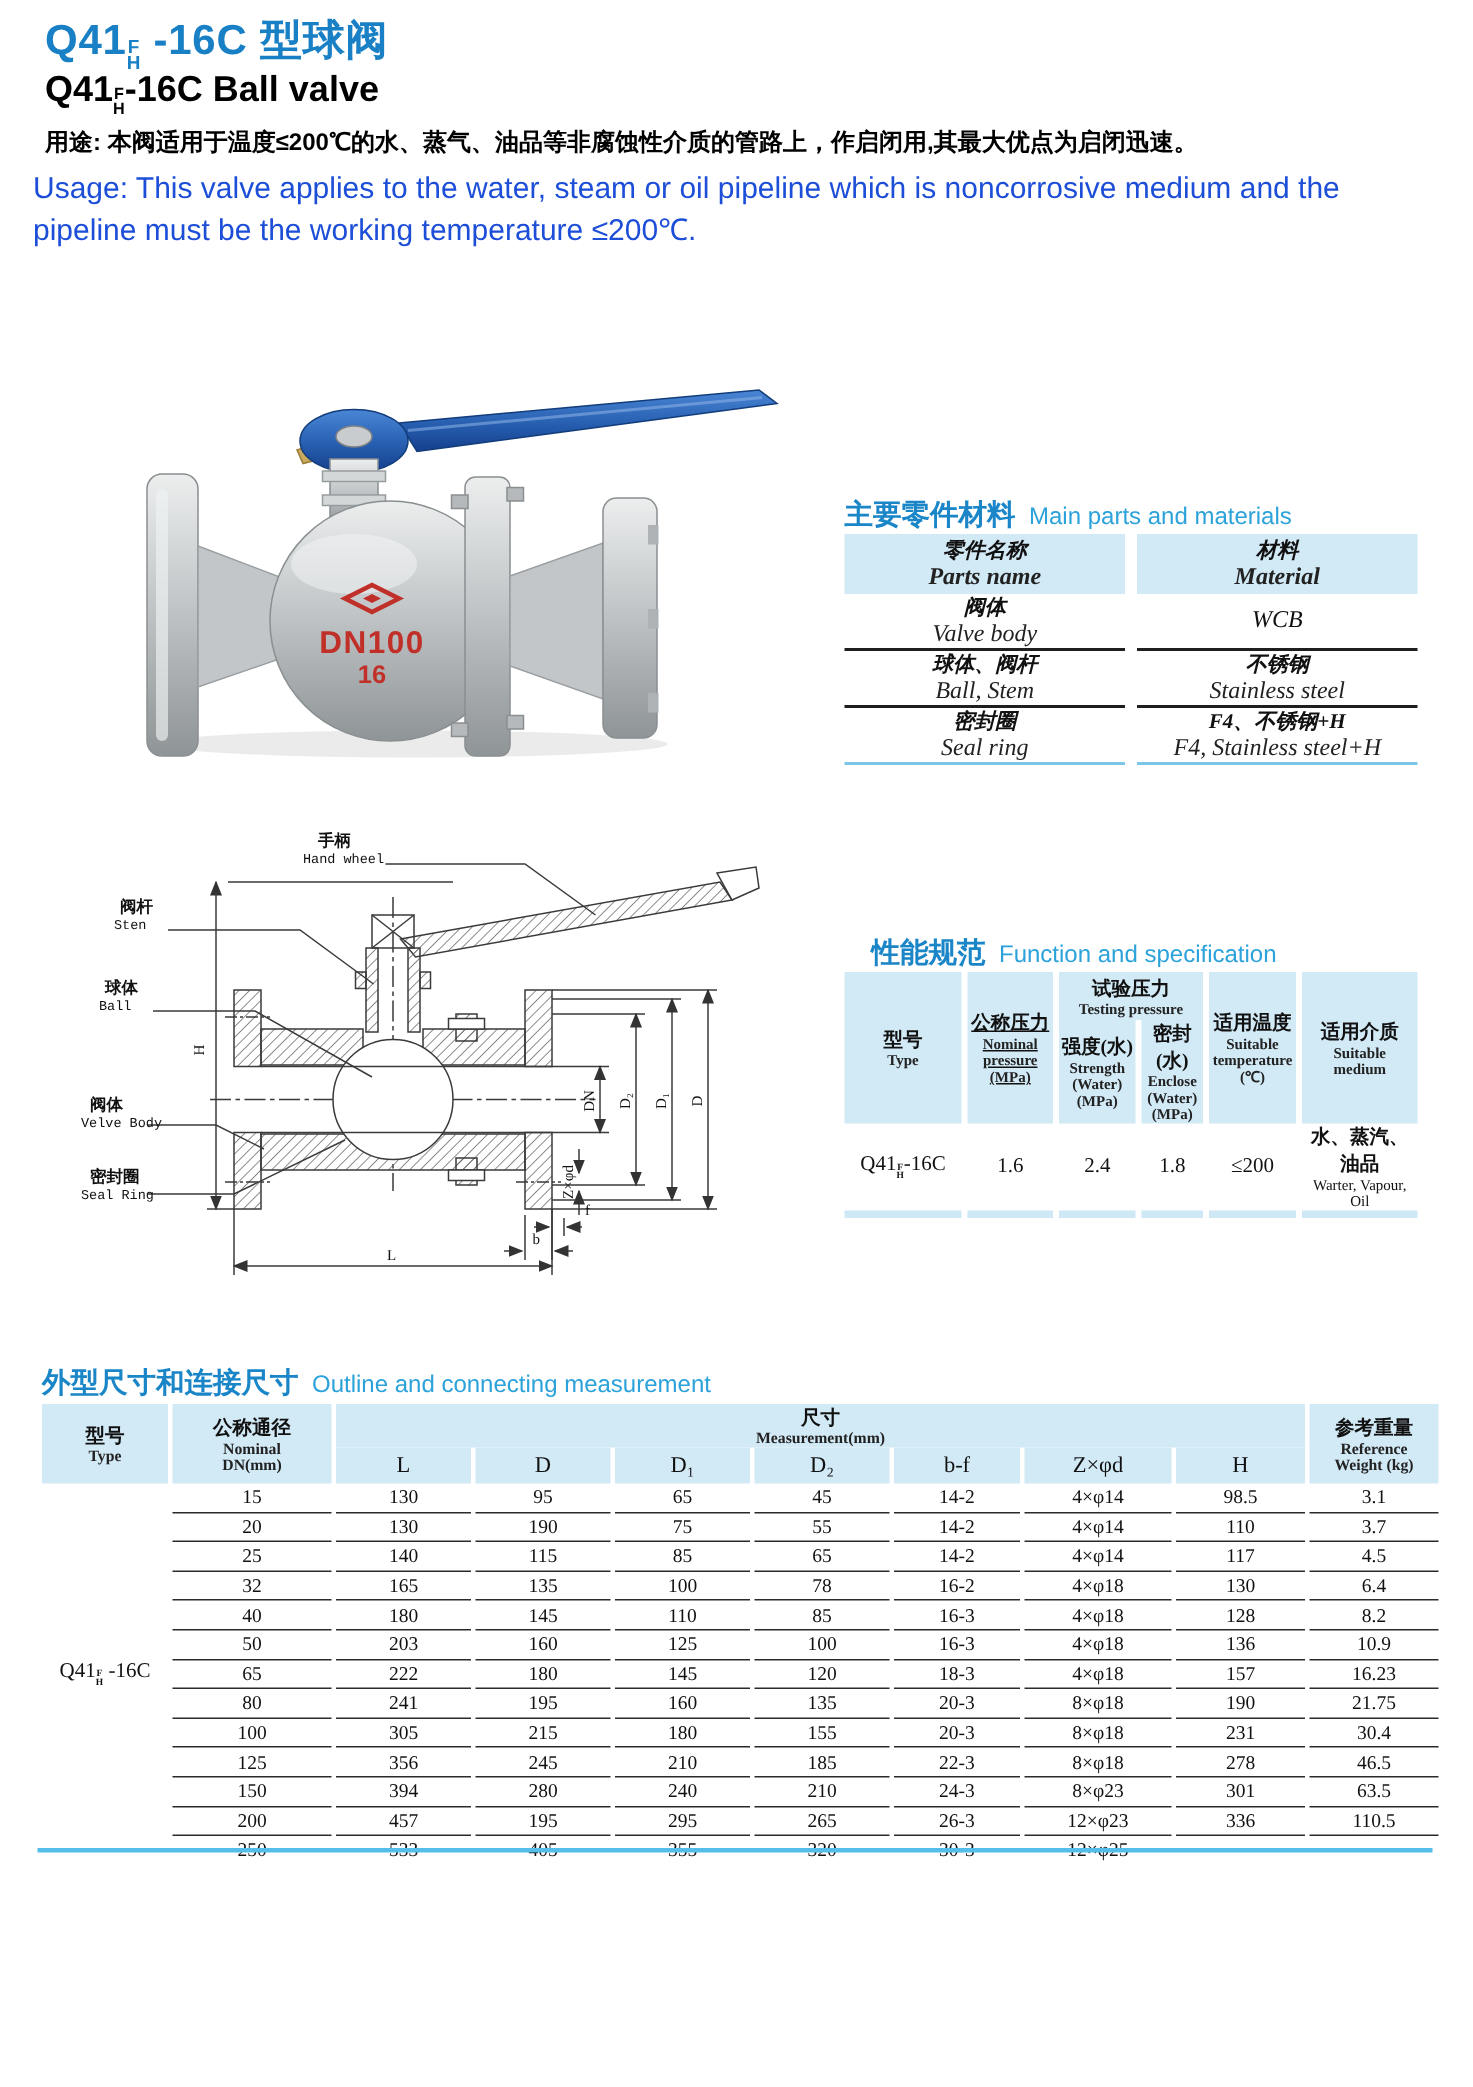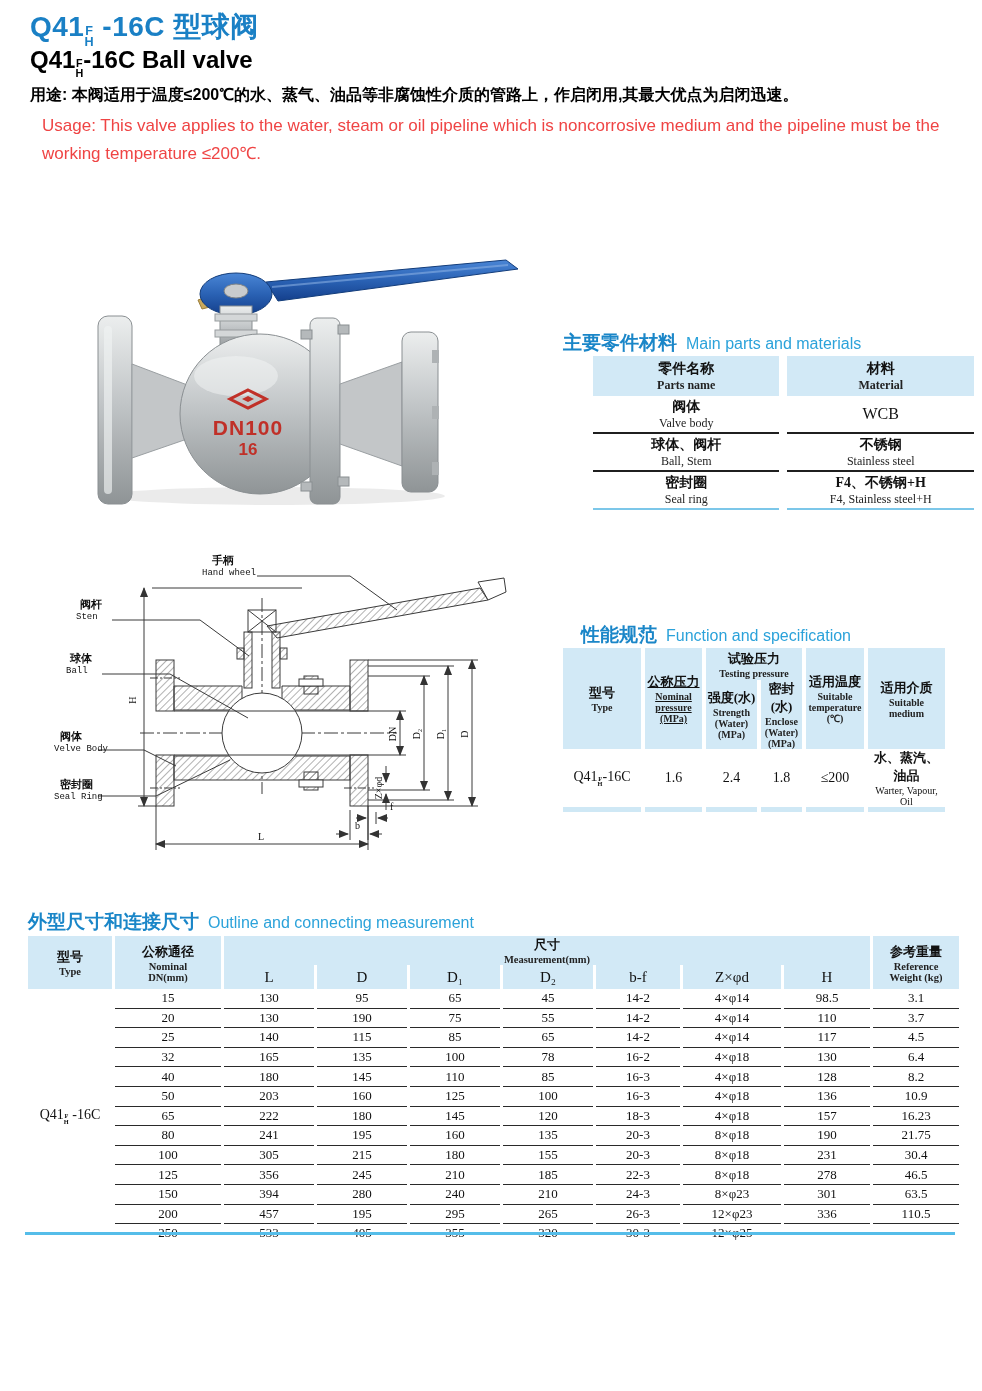--- a/index.html
+++ b/index.html
@@ -7,41 +7,41 @@
   .abs{position:absolute;}
 
   
   .fh{display:inline-flex;flex-direction:column;align-items:center;line-height:.9;font-size:.45em;vertical-align:.08em;font-weight:bold;}
   .fh span{display:block;}
 
   
   .t-main{left:30px;top:8px;font-size:28px;font-weight:bold;color:#1a80c5;letter-spacing:.5px;}
   .t-sub{left:30px;top:46px;font-size:24px;font-weight:bold;color:#000;}
   .usage-cn{left:30px;top:85px;font-size:16px;font-weight:bold;color:#000;}
-  .usage-en{left:42px;top:112px;width:928px;font-size:17px;line-height:28px;color:#ef4444;}
+  .usage-en{left:22px;top:112px;width:928px;font-size:20px;line-height:28px;color:#1d4ed8;}
 
   
   .sec .cn{font-size:19px;font-weight:bold;color:#1a86c8;}
   .sec .en{font-size:16px;color:#2ba2da;margin-left:9px;}
 
   
   table{border-collapse:separate;table-layout:fixed;}
   th,td{padding:0;margin:0;}
   .hbg{background:#d2e9f6;}
   .cnb{font-family:"Liberation Serif",serif;font-weight:bold;}
   .enb{font-family:"Liberation Serif",serif;color:#222;}
   .pre{white-space:pre-line;}
 
   
-  .mat{left:585px;top:356px;border-spacing:8px 0;}
+  .mat{left:555px;top:356px;border-spacing:8px 0;font-style:italic;}
   .mat th{width:187px;height:40px;vertical-align:middle;text-align:center;}
   .mat td{width:187px;height:36px;text-align:center;vertical-align:middle;border-bottom:2px solid #1f1f1f;}
   .mat tr.last td{border-bottom:2px solid #7cc7e9;}
   .mat .cnb{font-size:14px;}
-  .mat .enb{font-size:12px;}
+  .mat .enb{font-size:16px;}
   .mat .wcb{font-family:"Liberation Serif",serif;font-size:16px;}
 
   
   .spec{left:559px;top:648px;border-spacing:4px 0;}
   .spec th,.spec td{text-align:center;vertical-align:middle;}
   .spec .cnb{font-size:13px;}
   .spec .enb{font-size:10px;line-height:11px;}
   .spec .c1{width:78px;} .spec .c2{width:57px;text-decoration:underline;} .spec .c3{width:51px;}
   .spec .c4{width:41px;} .spec .c5{width:58px;} .spec .c6{width:77px;}
   .spec td{height:46px;font-family:"Liberation Serif",serif;font-size:14px;}

